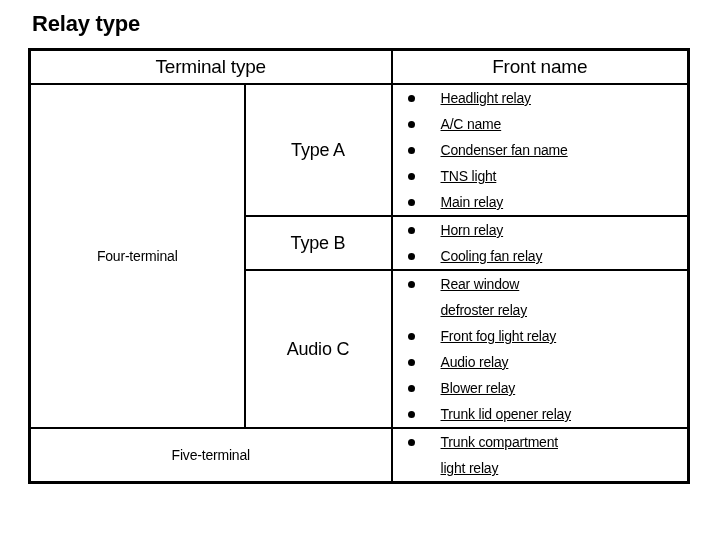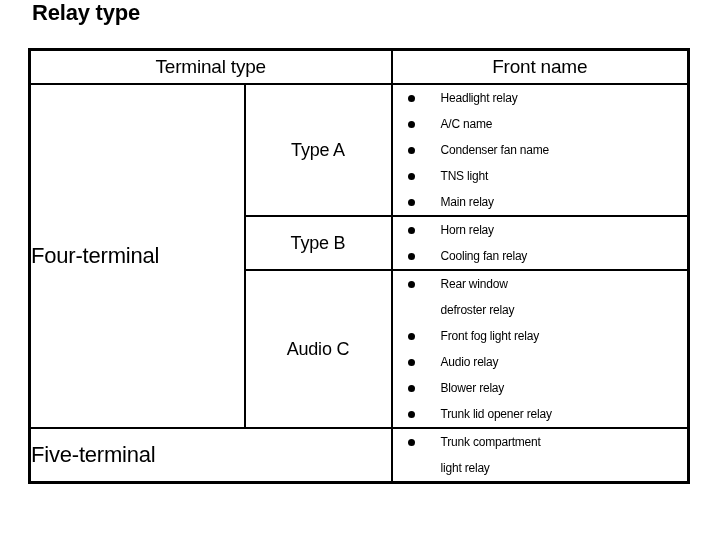--- a/index.html
+++ b/index.html
@@ -14,21 +14,21 @@
     position: relative;
     overflow: hidden;
     font-family: "Liberation Sans", sans-serif;
     color: #000000;
     -webkit-font-smoothing: none;
   }
 
   .page-title {
     position: absolute;
     left: 32px;
-    top: 0;
+    top: 11px;
     font-size: 22px;
     font-weight: bold;
     letter-spacing: -0.2px;
     line-height: 26px;
     white-space: nowrap;
   }
 
   .relay-table {
     position: absolute;
     left: 28px;
@@ -56,23 +56,23 @@
   .hdr {
     text-align: center;
     font-size: 19px;
     font-weight: bold;
     height: 32px;
     line-height: 32px;
     letter-spacing: -0.2px;
   }
 
   .terminal-label {
-    font-size: 22px;
+    font-size: 14px;
     padding-left: 10px;
-    text-align: left;
+    text-align: center;
     letter-spacing: -0.2px;
   }
 
   .type-label {
     font-size: 18px;
     text-align: center;
     letter-spacing: -0.2px;
     border-radius: 14px;
   }
 
@@ -82,24 +82,25 @@
   }
 
   ul.parts-list {
     list-style: none;
     margin: 0;
     padding: 0;
   }
 
   ul.parts-list li {
     position: relative;
-    font-size: 12px;
+    font-size: 14px;
     line-height: 26px;
     padding-left: 48px;
     letter-spacing: -0.2px;
+    text-decoration: underline;
   }
 
   ul.parts-list li .bullet {
     position: absolute;
     left: 15px;
     top: 10px;
     width: 7px;
     height: 7px;
     background: #000;
     border-radius: 50%;

